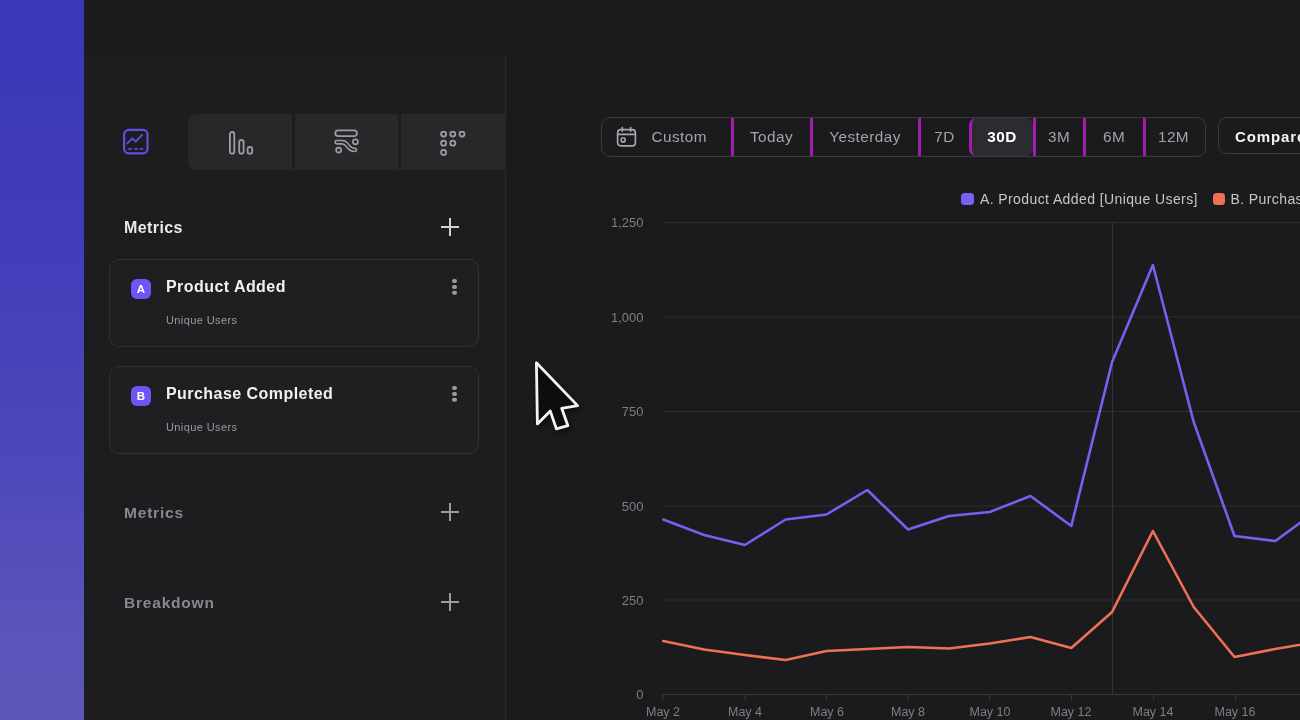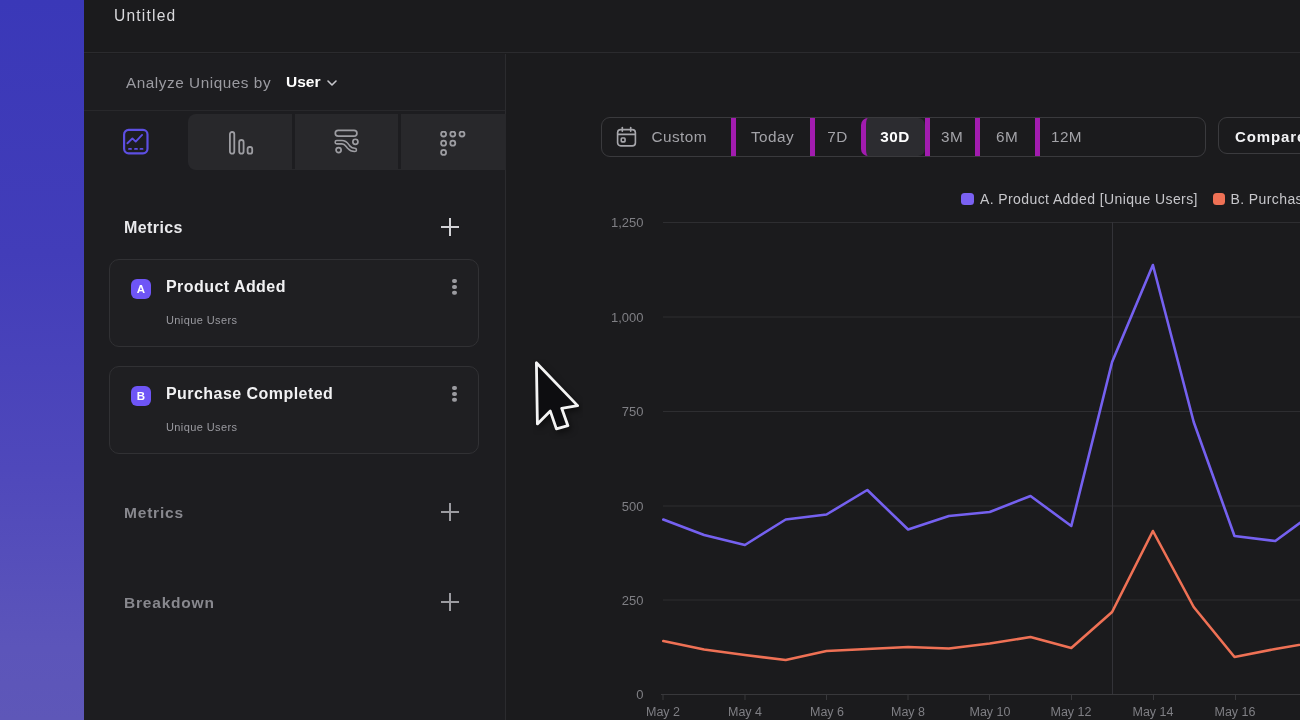--- a/index.html
+++ b/index.html
@@ -49,52 +49,42 @@
     background:#9b9ba0; box-shadow:0 5.9px 0 #9b9ba0, 0 11.8px 0 #9b9ba0; }
 
   #main { left:522px; top:54px; width:794px; height:666px; background:#1b1b1d; }
 
   #comparebtn { left:696px; top:63px; width:120px; height:36.5px; border:1px solid #3b3b3e;
     border-radius:9px; color:#f2f2f4; font-size:15px; font-weight:bold;
     padding:10px 0 0 16px; letter-spacing:.9px; }
 
   #segctl { left:78.5px; top:63px; width:605px; height:40px; border:1px solid #3a3a3d;
     border-radius:9px; display:flex; align-items:stretch; overflow:hidden; }
-  .seg { border-left:5px solid #a21caf; color:#a3a3a8; font-size:15.3px; letter-spacing:.45px;
+  .seg { border-left:3px solid #a21caf; color:#a3a3a8; font-size:15.3px; letter-spacing:.45px;
     display:flex; align-items:center; justify-content:center; }
   .seg:first-child { border-left:none; }
   .seg.active { background:#2c2c30; color:#ffffff; font-weight:bold; border-radius:7px; }
   .cal { margin-right:14px; }
 
   #legend { left:430px; top:132px; width:364px; height:26px; }
   .lsq { position:absolute; width:12.5px; height:12.5px; border-radius:3.5px; top:6.5px; }
   .ltx { position:absolute; top:5px; font-size:14px; color:#c7c7cb; white-space:nowrap; letter-spacing:.4px; }
 
   #chart { left:0; top:0; width:794px; height:666px; }
 
   #cursor { left:533px; top:359px; width:50px; height:80px; }
 </style>
 </head>
 <body>
 <div id="stage">
 
   <div class="abs" id="strip"></div>
 
-  <div class="abs" id="topbar">
-    <span id="untitled">Untitled</span>
-  </div>
 
   <div class="abs" id="panel">
-    <div class="abs" id="analyzerow">
-      <span class="an1">Analyze Uniques by</span>
-      <span class="an2">User</span>
-      <svg class="chev" width="12" height="8" viewBox="0 0 12 8">
-          <path d="M2 2 L6 6 L10 2" fill="none" stroke="#c7c7cc" stroke-width="1.6" stroke-linecap="round" stroke-linejoin="round"></path>
-        </svg>
-    </div>
     <div class="abs" id="tabgroup"></div>
     <div class="abs tabsep" style="left:208px"></div>
     <div class="abs tabsep" style="left:314px"></div>
     <svg class="abs" id="activetabicon" width="27" height="28" viewBox="0 0 27 28">
       <rect x="1.1" y="1.9" width="23.4" height="23.4" rx="4.5" fill="none" stroke="#5d4fe2" stroke-width="2.2"></rect>
       <polyline points="4.4,15.3 9.4,10.4 12.7,13.6 19.1,6.9" fill="none" stroke="#5d4fe2" stroke-width="1.9" stroke-linecap="round" stroke-linejoin="round"></polyline>
       <g stroke="#5d4fe2" stroke-width="1.9" stroke-linecap="round">
         <line x1="6.0" y1="20.9" x2="8.0" y2="20.9"></line>
         <line x1="12.0" y1="20.9" x2="14.0" y2="20.9"></line>
         <line x1="17.5" y1="20.9" x2="19.5" y2="20.9"></line>
@@ -150,20 +140,21 @@
         <svg class="cal" width="23" height="22" viewBox="0 0 21 21" fill="none" stroke="#a7a7ac" stroke-width="1.55" stroke-linecap="round">
           <rect x="2" y="3.5" width="17" height="15.5" rx="3"></rect>
           <line x1="6.5" y1="1.5" x2="6.5" y2="5"></line>
           <line x1="14.5" y1="1.5" x2="14.5" y2="5"></line>
           <line x1="2.5" y1="8" x2="18.5" y2="8"></line>
           <rect x="5.5" y="11.5" width="3.6" height="3.6" rx="0.8"></rect>
         </svg>
         <span>Custom</span>
       </div>
       <div class="seg" style="width:79px;">Today</div>
+      <div class="seg" style="width:108px;">Yesterday</div>
       <div class="seg" style="width:51px;">7D</div>
       <div class="seg active" style="width:64px;">30D</div>
       <div class="seg" style="width:50px;">3M</div>
       <div class="seg" style="width:60px;">6M</div>
       <div class="seg" style="width:59px; border-right:none;">12M</div>
     </div>
 
     <div class="abs" id="comparebtn">Compare</div>
 
     <div class="abs" id="legend">

